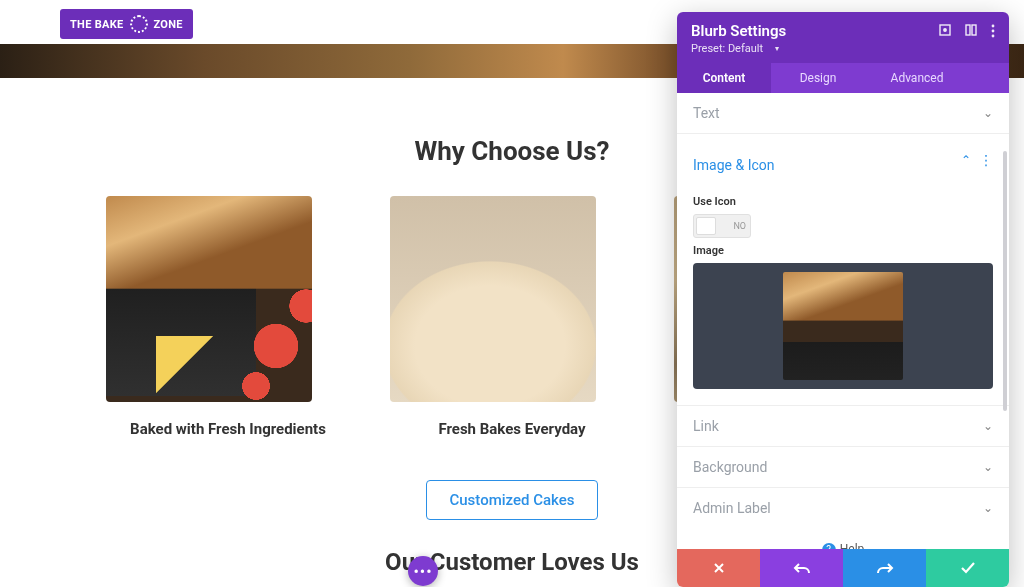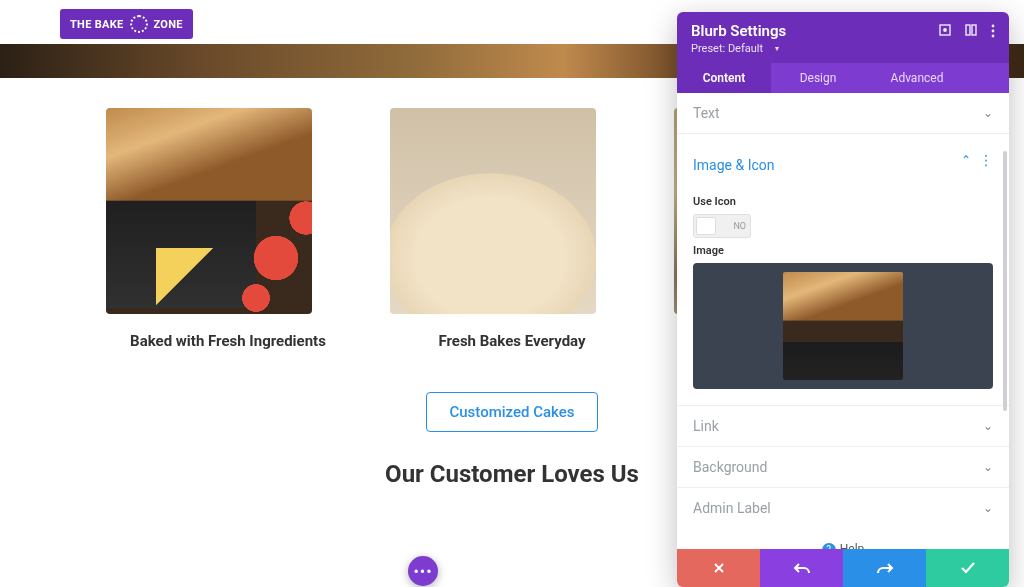--- a/index.html
+++ b/index.html
@@ -123,20 +123,21 @@
     </div>
     <div class="item">
         <span>A</span>
       </div>
   </div>
 </div>
 
 <div class="hero-strip"></div>
 
 <div class="content">
+  <div class="h2">Why Choose Us?</div>
 
   <div class="grid">
     <div class="card">
       <div class="img-box img-a"></div>
       <div class="card-title">Baked with Fresh Ingredients</div>
     </div>
     <div class="card">
       <div class="img-box img-b"></div>
       <div class="card-title">Fresh Bakes Everyday</div>
     </div>

